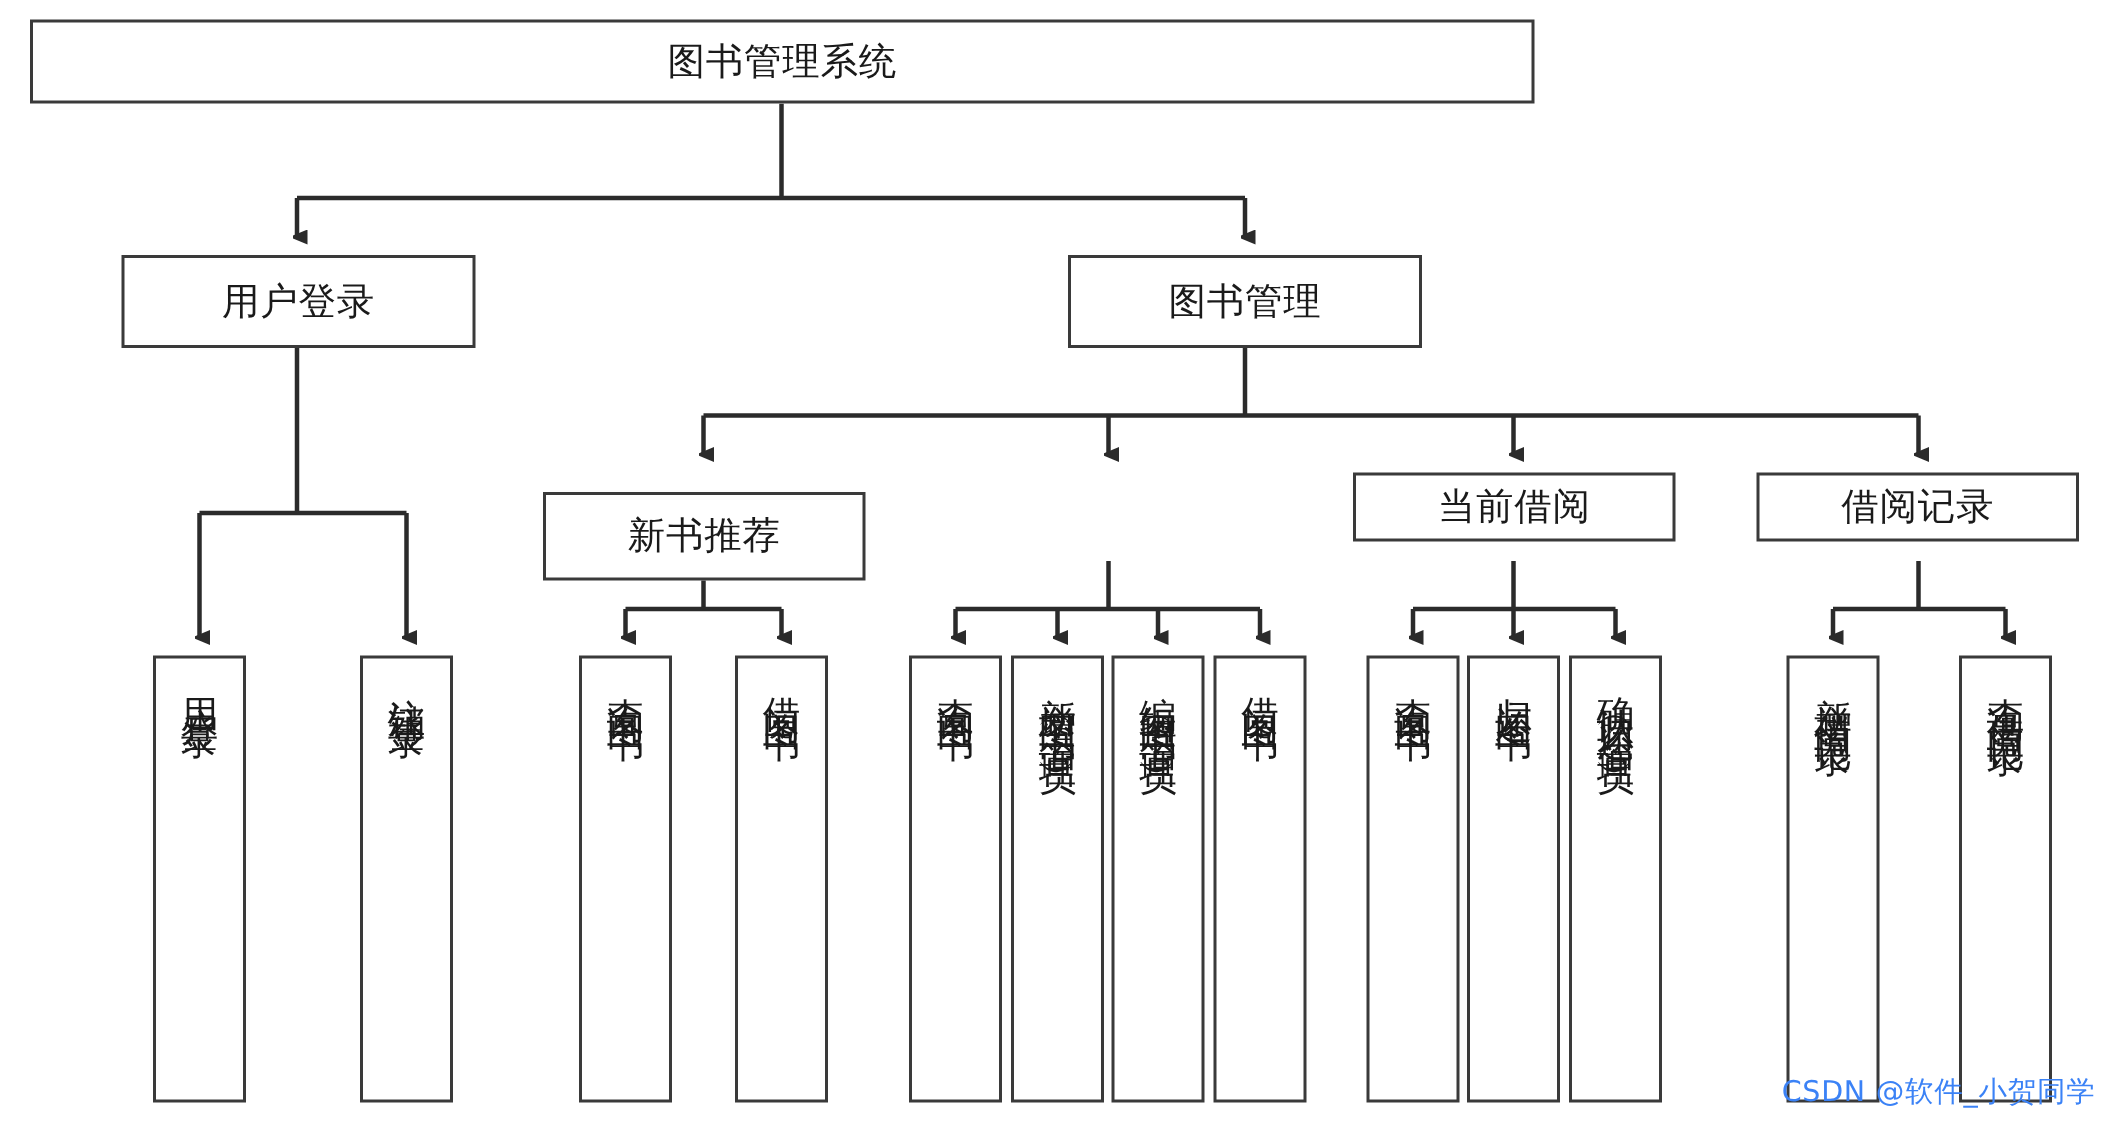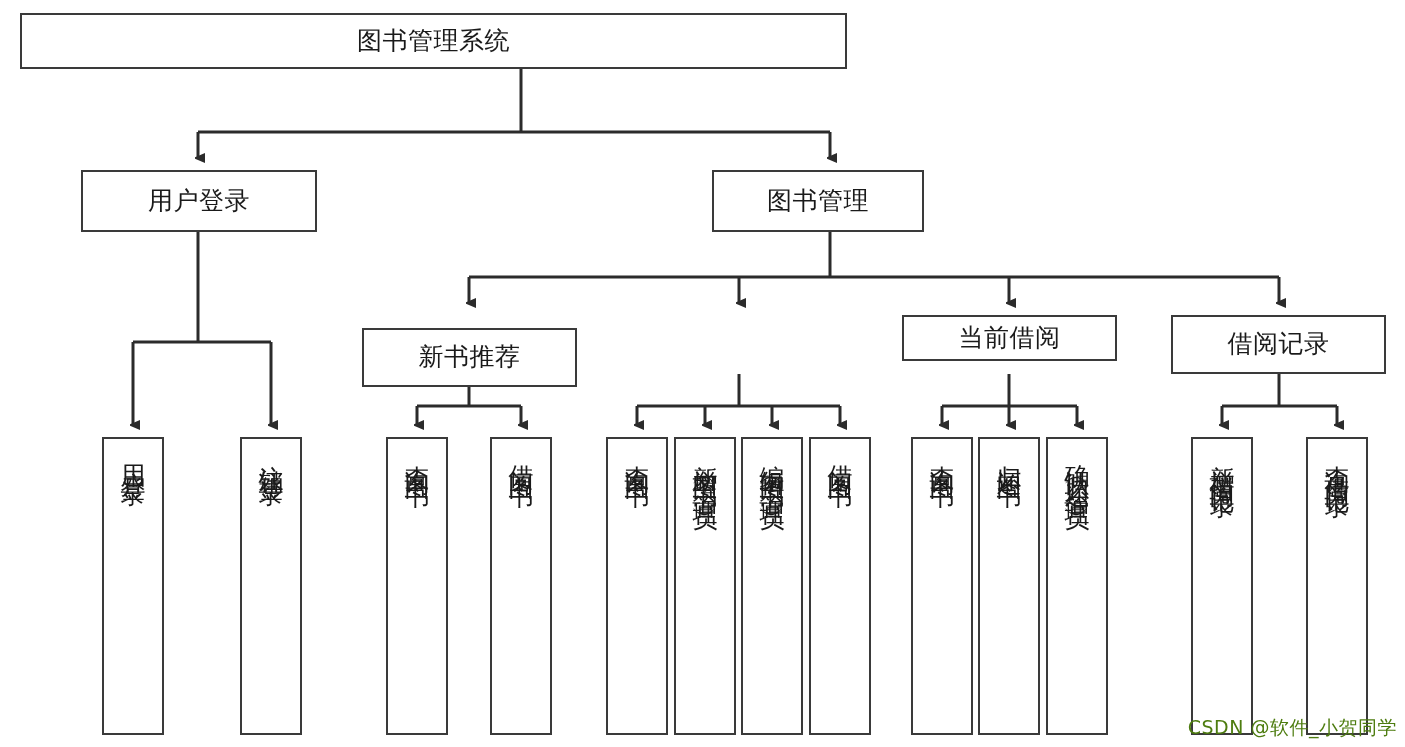--- a/index.html
+++ b/index.html
@@ -55,21 +55,21 @@
     font-size: 25px;
     letter-spacing: 6px;
     line-height: 1;
     margin: 0 auto;
   }
   .watermark {
     position: absolute;
     right: 8px;
     bottom: 6px;
     font-size: 19px;
-    color: #4d7c0f;
+    color: #3b82f6;
     white-space: nowrap;
     letter-spacing: 0.5px;
   }
 </style>
 </head>
 <body>
 
 <div id="canvas">
 
   <svg class="connectors" viewBox="0 0 1405 747" xmlns="http://www.w3.org/2000/svg">
@@ -118,38 +118,38 @@
       <path d="M1009,406 L1009,425" marker-end="url(#arrow)"></path>
       <path d="M1077,406 L1077,425" marker-end="url(#arrow)"></path>
 
       <path d="M1279,374 L1279,406"></path>
       <path d="M1222,406 L1337,406"></path>
       <path d="M1222,406 L1222,425" marker-end="url(#arrow)"></path>
       <path d="M1337,406 L1337,425" marker-end="url(#arrow)"></path>
     </g>
   </svg>
 
-  <div class="node h root" style="left:20px; top:13px; width:827px; height:56px;">
+  <div class="node h root" style="left:20px; top:13px; width:1003px; height:56px;">
     <span class="label">图书管理系统</span>
   </div>
 
   <div class="node h" style="left:81px; top:170px; width:236px; height:62px;">
     <span class="label">用户登录</span>
   </div>
-  <div class="node h" style="left:712px; top:170px; width:212px; height:62px;">
+  <div class="node h" style="left:712px; top:170px; width:236px; height:62px;">
     <span class="label">图书管理</span>
   </div>
 
   <div class="node h" style="left:362px; top:328px; width:215px; height:59px;align-items:center;">
     <span class="label">新书推荐</span>
   </div>
   <div class="node h" style="left:902px; top:315px; width:215px; height:46px;">
     <span class="label">当前借阅</span>
   </div>
-  <div class="node h" style="left:1171px; top:315px; width:215px; height:59px;">
+  <div class="node h" style="left:1171px; top:315px; width:215px; height:46px;">
     <span class="label">借阅记录</span>
   </div>
 
   <div class="node v" style="left:102px; top:437px; width:62px; height:298px;">
     <span class="label">用户登录</span>
   </div>
   <div class="node v" style="left:240px; top:437px; width:62px; height:298px;">
     <span class="label">注销登录</span>
   </div>
 

